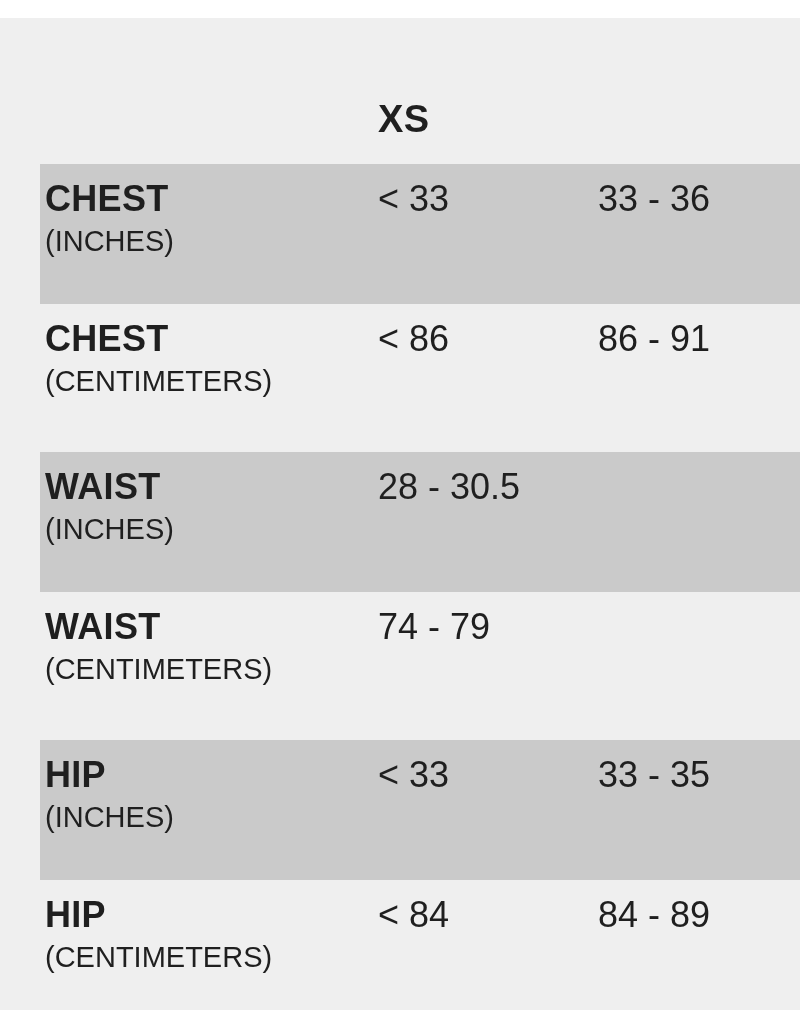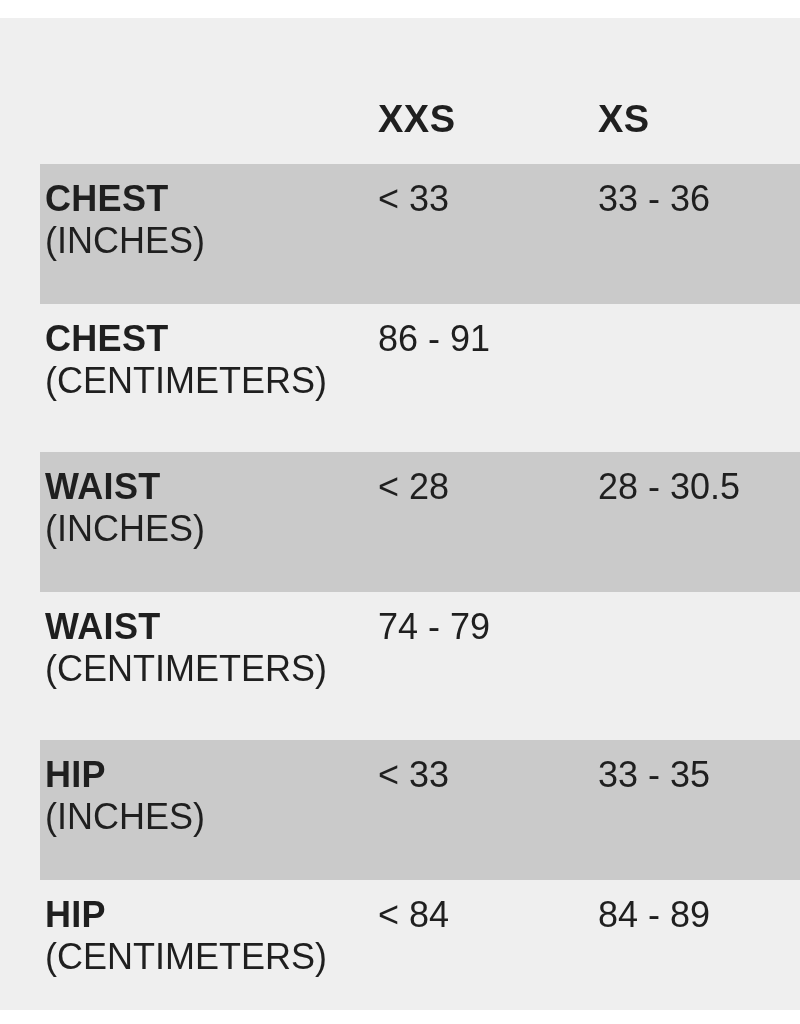--- a/index.html
+++ b/index.html
@@ -58,65 +58,64 @@
   .col-xxs  { width: 220px; }
   .col-xs   { width: 282px; }
   .trow .cell { padding-top: 13px; }
   .rlabel {
     font-size: 36px;
     font-weight: 700;
     line-height: 44px;
     letter-spacing: 0.3px;
   }
   .runit {
-    font-size: 36px;
+    font-size: 29px;
     font-weight: 400;
     line-height: 40px;
   }
   .val {
     font-size: 36px;
     font-weight: 400;
     line-height: 44px;
   }
 </style>
 </head>
 <body>
 
 <div class="sheet">
   <div class="size-table">
 
     <div class="thead">
       <div class="cell labelcol"></div>
-      <div class="cell col-xxs colhead">XXS</div>
       <div class="cell col-xs colhead">XS</div>
     </div>
 
     <div class="trow shaded">
       <div class="cell labelcol">
         <div class="rlabel">CHEST</div>
         <div class="runit">(INCHES)</div>
       </div>
       <div class="cell col-xxs val">&lt; 33</div>
       <div class="cell col-xs val">33 - 36</div>
     </div>
 
     <div class="trow light">
       <div class="cell labelcol">
         <div class="rlabel">CHEST</div>
         <div class="runit">(CENTIMETERS)</div>
       </div>
+      <div class="cell col-xxs val">&lt; 86</div>
       <div class="cell col-xs val">86 - 91</div>
     </div>
 
     <div class="trow shaded">
       <div class="cell labelcol">
         <div class="rlabel">WAIST</div>
         <div class="runit">(INCHES)</div>
       </div>
-      <div class="cell col-xxs val">&lt; 28</div>
       <div class="cell col-xs val">28 - 30.5</div>
     </div>
 
     <div class="trow light">
       <div class="cell labelcol">
         <div class="rlabel">WAIST</div>
         <div class="runit">(CENTIMETERS)</div>
       </div>
       <div class="cell col-xs val">74 - 79</div>
     </div>

